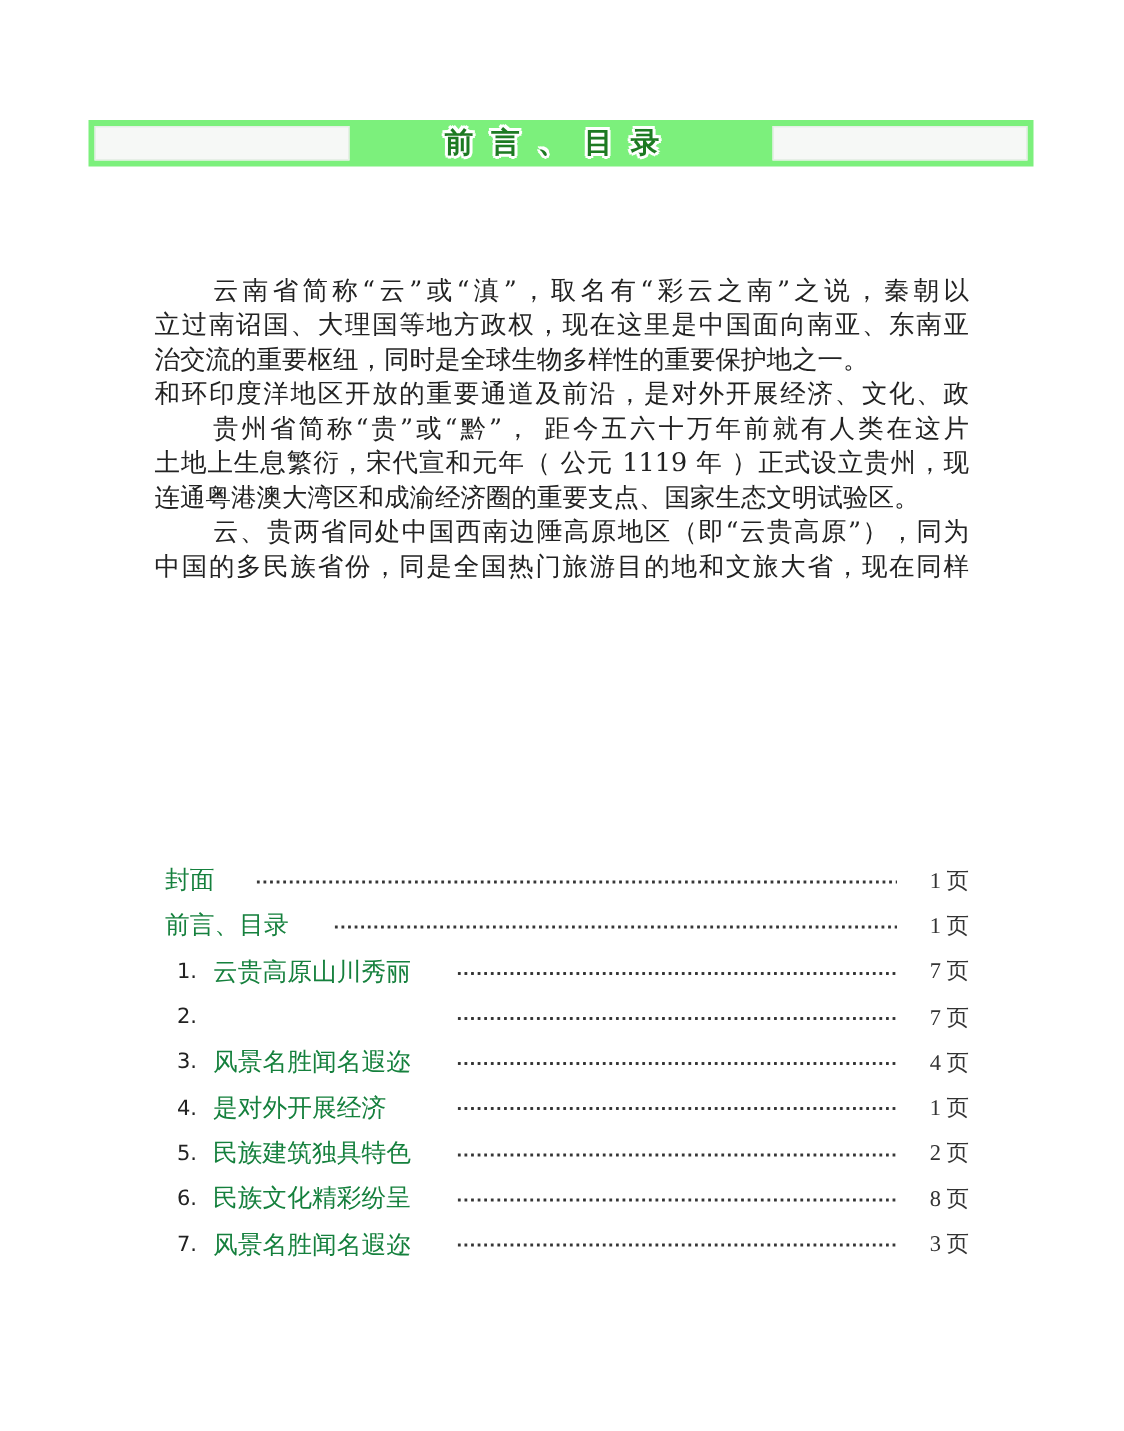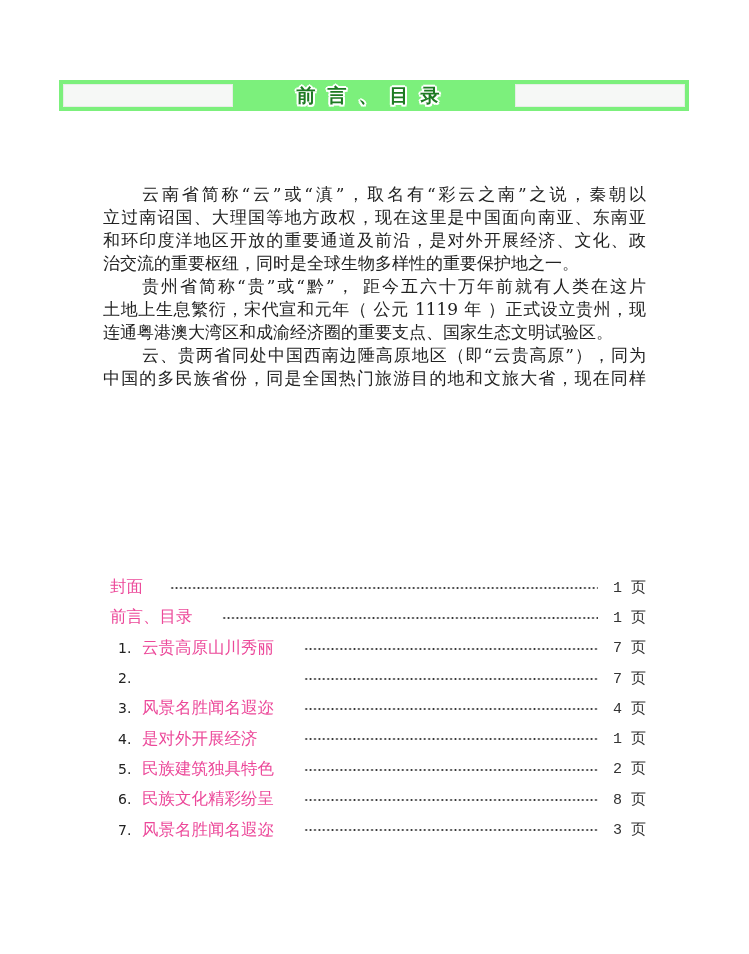--- a/index.html
+++ b/index.html
@@ -87,56 +87,56 @@
     }
     .toc-row .num {
       font-family: "DejaVu Sans", "Liberation Sans", sans-serif;
       font-size: 14px;
       width: 24px;
       padding-left: 8px;
       color: #222;
     }
     .toc-row .label {
       font-family: Liberation Serif, serif;
-      color: #ec4899;
+      color: #15803d;
       white-space: nowrap;
     }
     .toc-row .leader {
       position: absolute;
       right: 48px;
       height: 2px;
       top: 15px;
       background-image: radial-gradient(circle, #333 0.9px, transparent 1.1px);
       background-size: 4.4px 2px;
       background-repeat: repeat-x;
     }
     .toc-row .page {
       position: absolute;
       right: 0;
-      font-family: Liberation Mono, monospace;
+      font-family: Liberation Serif, serif;
       font-size: 15px;
       color: #333;
       white-space: nowrap;
     }
   </style>
 </head>
 <body>
 
 <div class="banner">
   <div class="panel left"></div>
   <div class="title">前言、目录</div>
   <div class="panel right"></div>
 </div>
 
 <div class="intro">
 
   <span class="line first">云南省简称“云”或“滇”，取名有“彩云之南”之说，秦朝以</span>
   <span class="line">立过南诏国、大理国等地方政权，现在这里是中国面向南亚、东南亚</span>
+  <span class="line last">治交流的重要枢纽，同时是全球生物多样性的重要保护地之一。</span>
   <span class="line">和环印度洋地区开放的重要通道及前沿，是对外开展经济、文化、政</span>
-  <span class="line last">治交流的重要枢纽，同时是全球生物多样性的重要保护地之一。</span>
 
   <span class="line first">贵州省简称“贵”或“黔”， 距今五六十万年前就有人类在这片</span>
   <span class="line">土地上生息繁衍，宋代宣和元年（ 公元 1119 年 ）正式设立贵州，现</span>
   <span class="line last">连通粤港澳大湾区和成渝经济圈的重要支点、国家生态文明试验区。</span>
 
   <span class="line first">云、贵两省同处中国西南边陲高原地区（即“云贵高原”），同为</span>
   <span class="line">中国的多民族省份，同是全国热门旅游目的地和文旅大省，现在同样</span>
 </div>
 
 <div class="toc">

